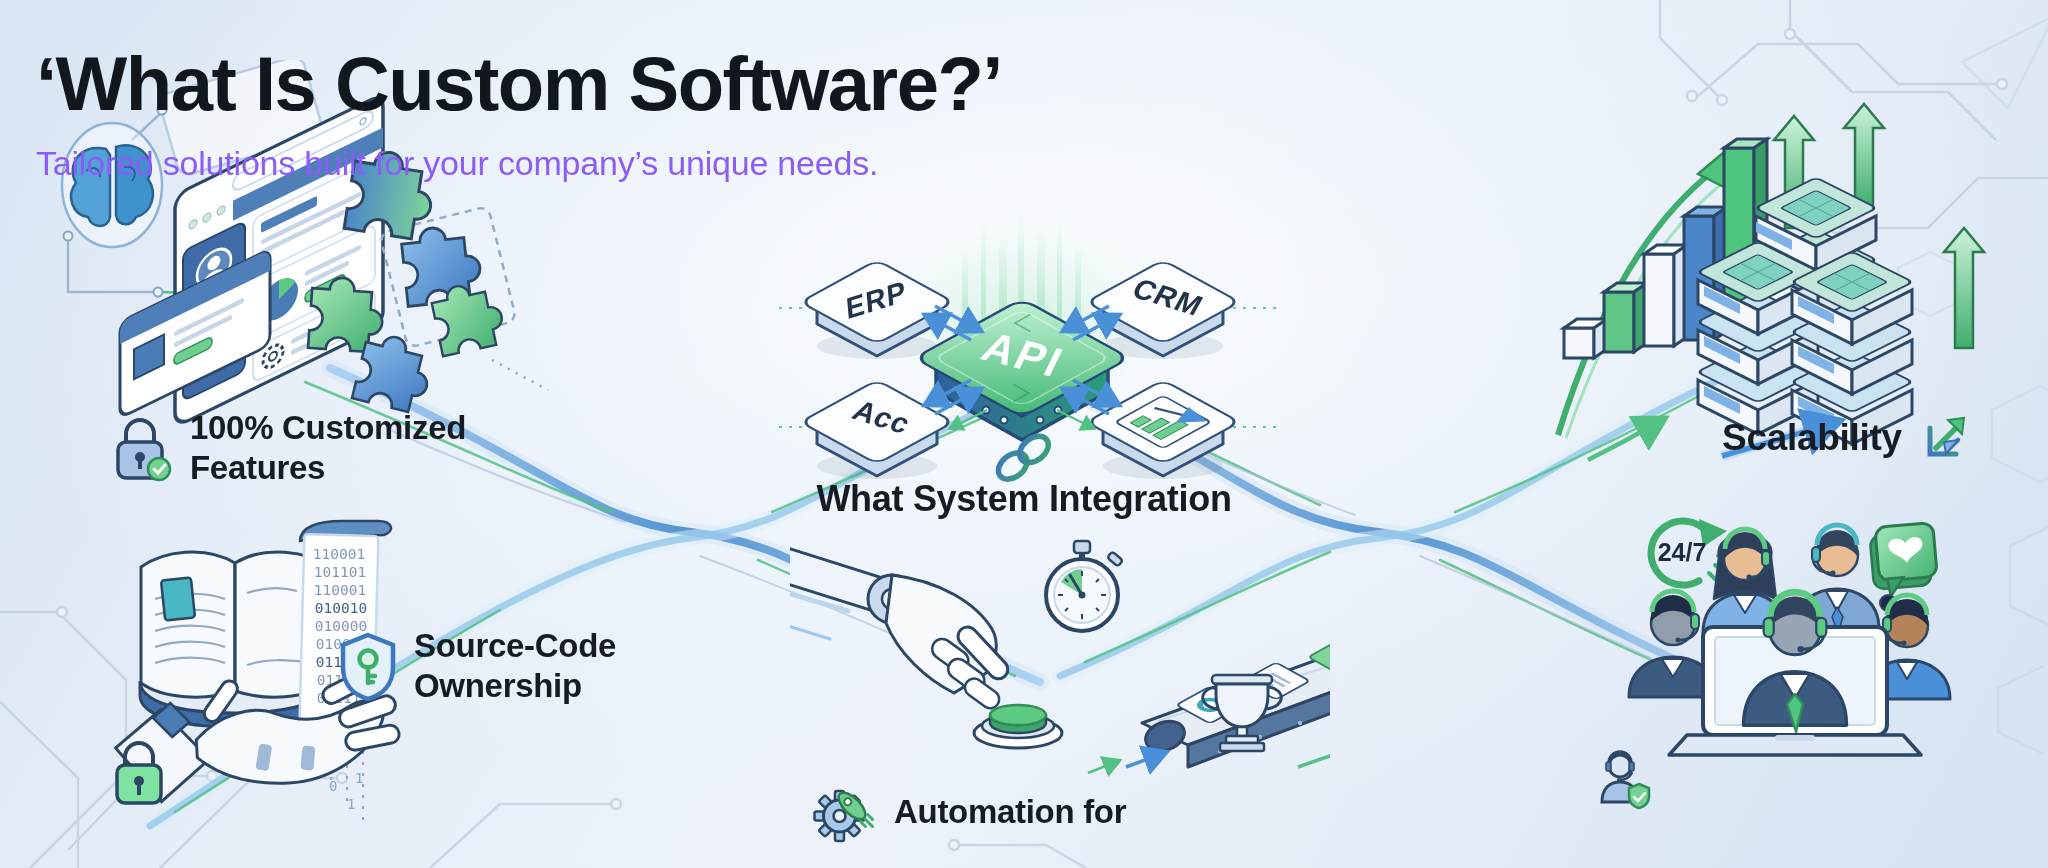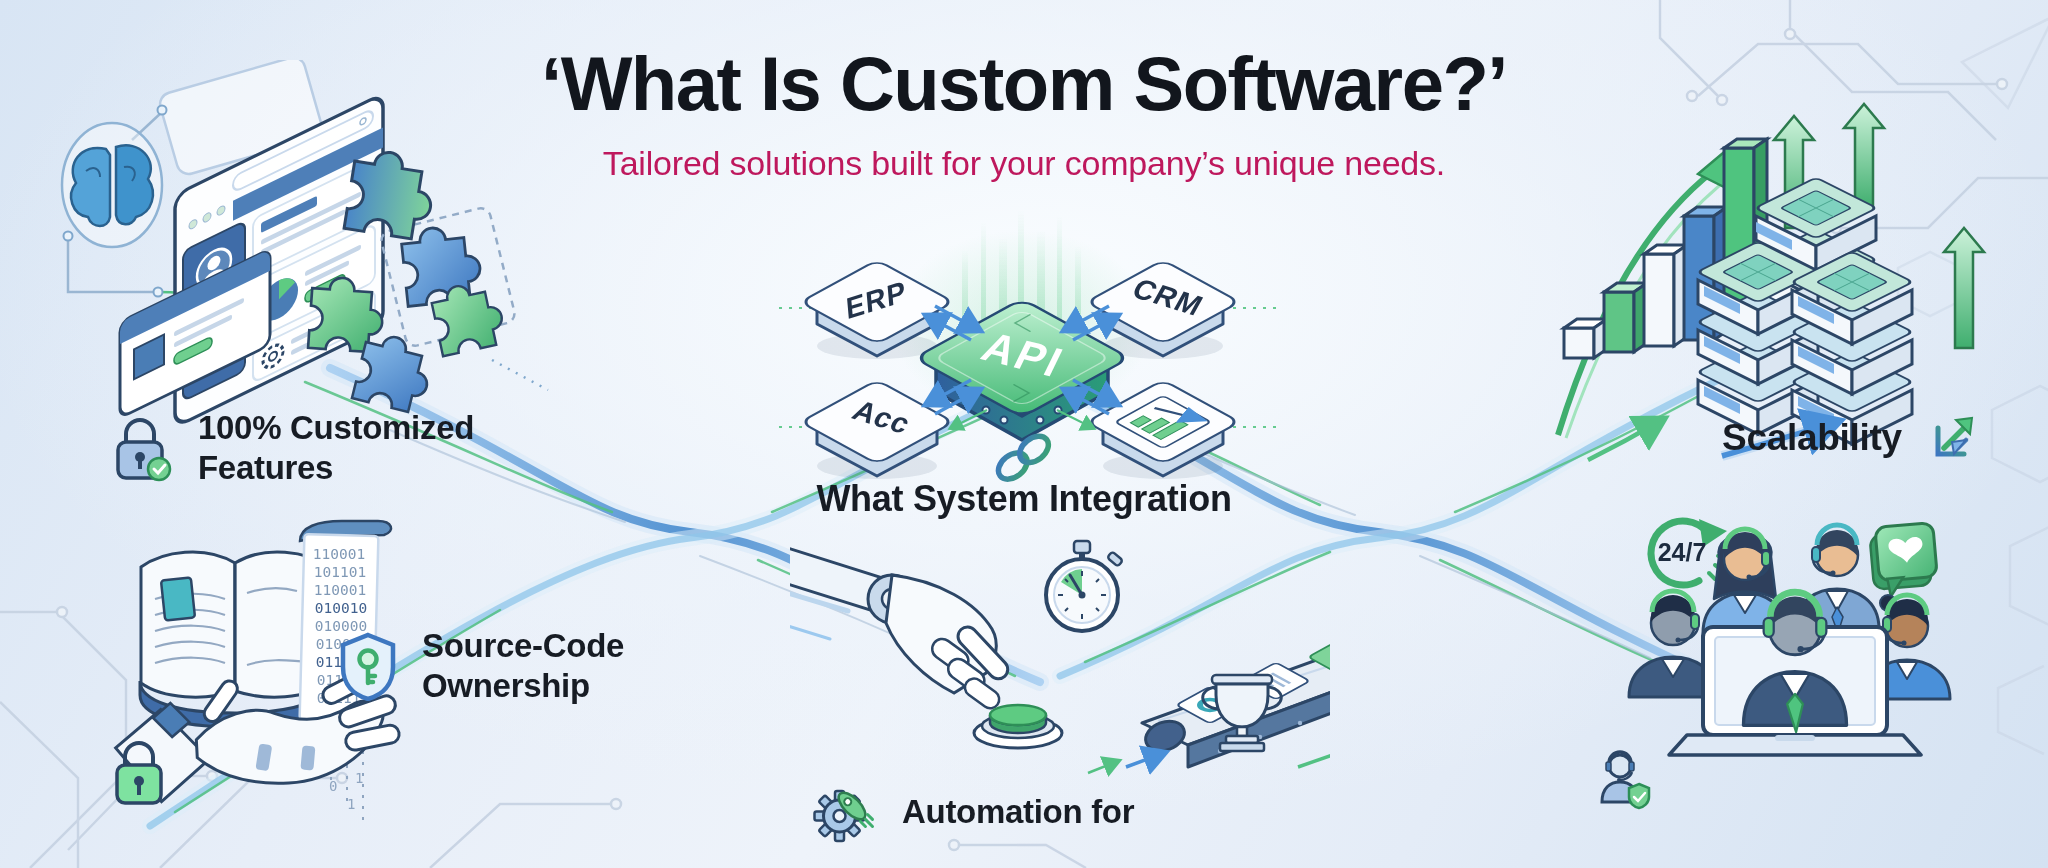--- a/index.html
+++ b/index.html
@@ -7,24 +7,24 @@
     width:2048px;height:868px;overflow:hidden;position:relative;
     font-family:"Liberation Sans","DejaVu Sans",sans-serif;
     background:
       radial-gradient(ellipse 1400px 700px at 50% 34%, rgba(250,253,255,.95) 0%, rgba(238,244,251,.6) 45%, rgba(238,244,251,0) 75%),
       linear-gradient(118deg,#d8e5f4 0%,#e7eef8 28%,#eef3fa 50%,#e4ecf7 74%,#d4e2f2 100%);
   }
   .canvas{position:absolute;inset:0;}
   svg{display:block}
   .bg{position:absolute;left:0;top:0;}
   .illus{position:absolute;}
-  .header{position:absolute;left:0;right:0;top:44px;text-align:center;z-index:5;}
+  .header{position:absolute;left:0;right:0;top:44px;z-index:5;padding-left:36px;}
   .title{margin:0;font-size:76px;line-height:1.05;font-weight:700;letter-spacing:-1.5px;color:#12161d;}
-  .subtitle{margin:20px 0 0 0;font-size:34px;font-weight:400;letter-spacing:-.2px;color:#be185d;}
-  .feat{position:absolute;display:flex;align-items:center;gap:24px;z-index:6;}
+  .subtitle{margin:20px 0 0 0;font-size:34px;font-weight:400;letter-spacing:-.2px;color:#8b5cf6;}
+  .feat{position:absolute;display:flex;align-items:center;gap:16px;z-index:6;}
   .feat-label{font-size:33px;line-height:40px;font-weight:600;letter-spacing:-.3px;color:#171c24;}
   .feat-label.single{font-size:37px;}
   .center-label{position:absolute;left:774px;top:478px;width:500px;text-align:center;z-index:6;
     font-size:36px;font-weight:600;letter-spacing:-.3px;color:#171c24;}
 </style>
 </head>
 <body>
 
 <div class="canvas">
 

